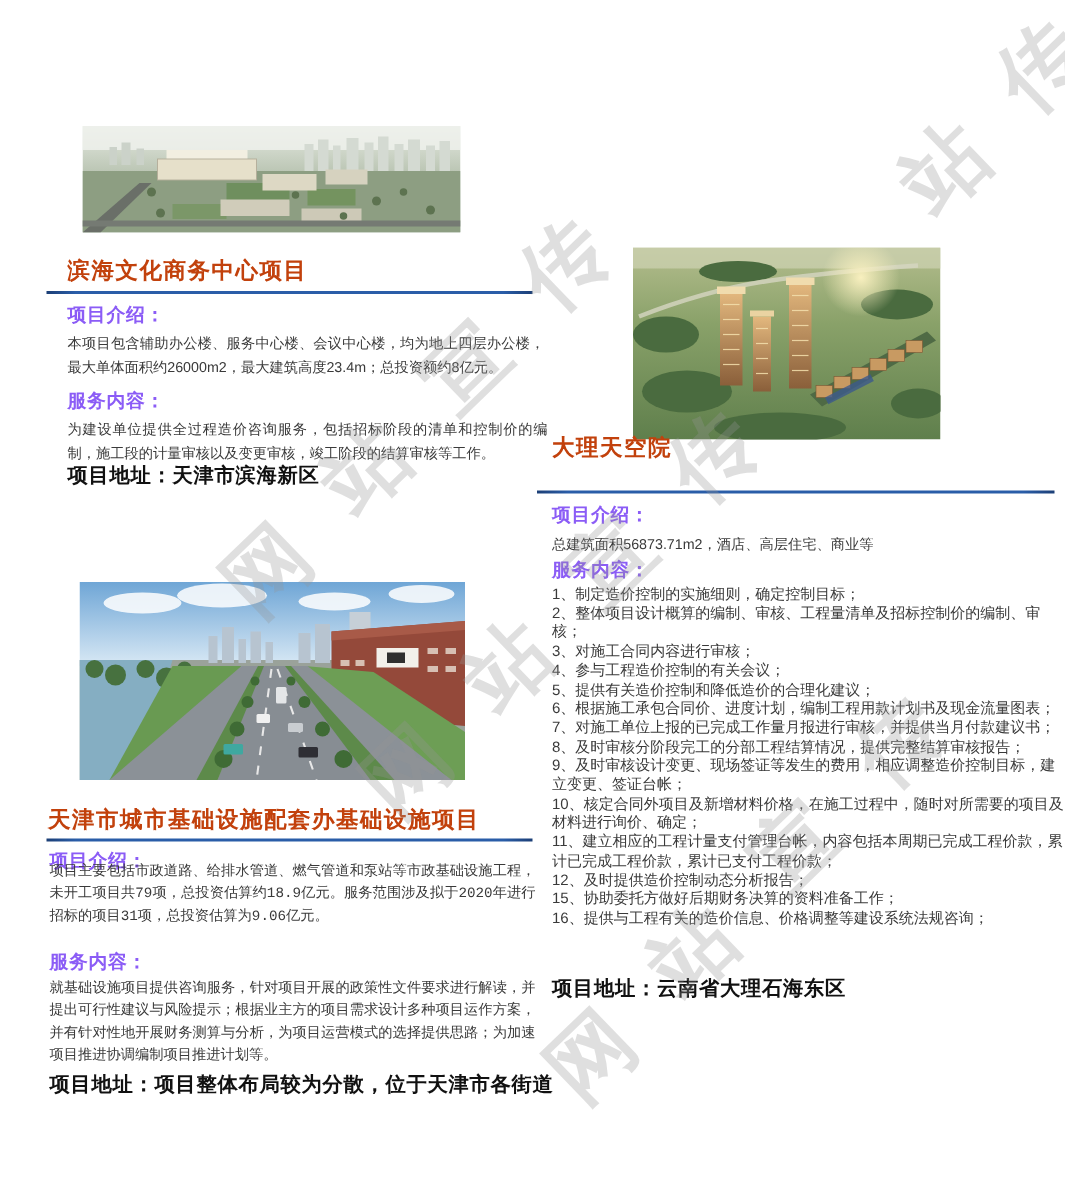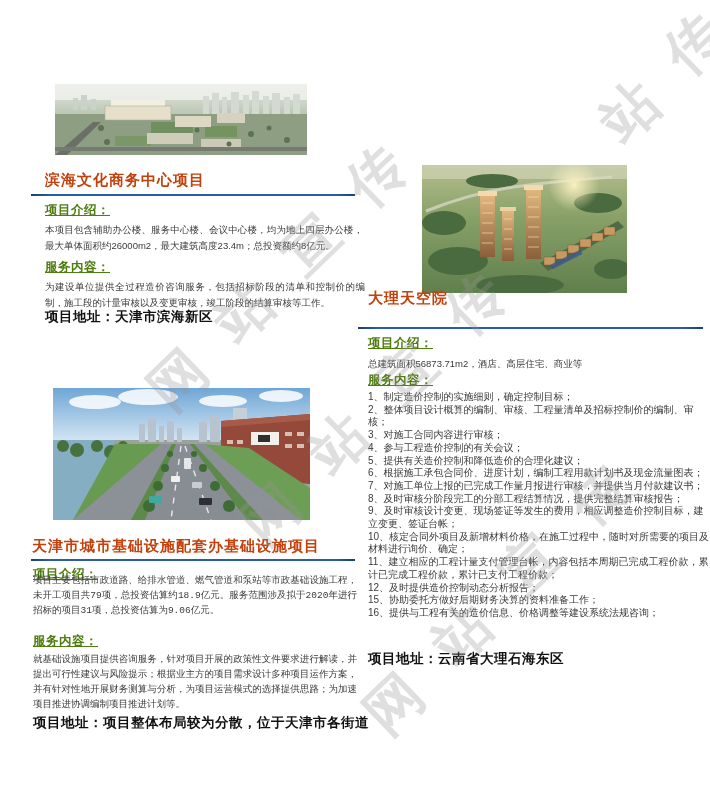--- a/index.html
+++ b/index.html
@@ -11,21 +11,21 @@
   .abs{position:absolute;}
   
   .sec-title{
     font-size:15px;font-weight:bold;color:#c2410c;letter-spacing:1px;
     white-space:nowrap;
   }
   .rule{
     height:2px;background:linear-gradient(90deg,#1c3f76 0%,#2a5da8 6%,#2a5da8 94%,#1c3f76 100%);
   }
   .lbl{
-    font-size:12.5px;font-weight:bold;color:#4d7c0f;letter-spacing:0.5px;white-space:nowrap;text-decoration:underline;
+    font-size:12.5px;font-weight:bold;color:#8b5cf6;letter-spacing:0.5px;white-space:nowrap;
   }
   .body-text{
     font-size:9.5px;line-height:15.5px;color:#3a3a3a;text-align:justify;
   }
   .addr{
     font-size:13.5px;font-weight:bold;color:#111;letter-spacing:0.5px;white-space:nowrap;
   }
   .svc-list{
     font-size:10px;line-height:12.7px;color:#3a3a3a;
   }

